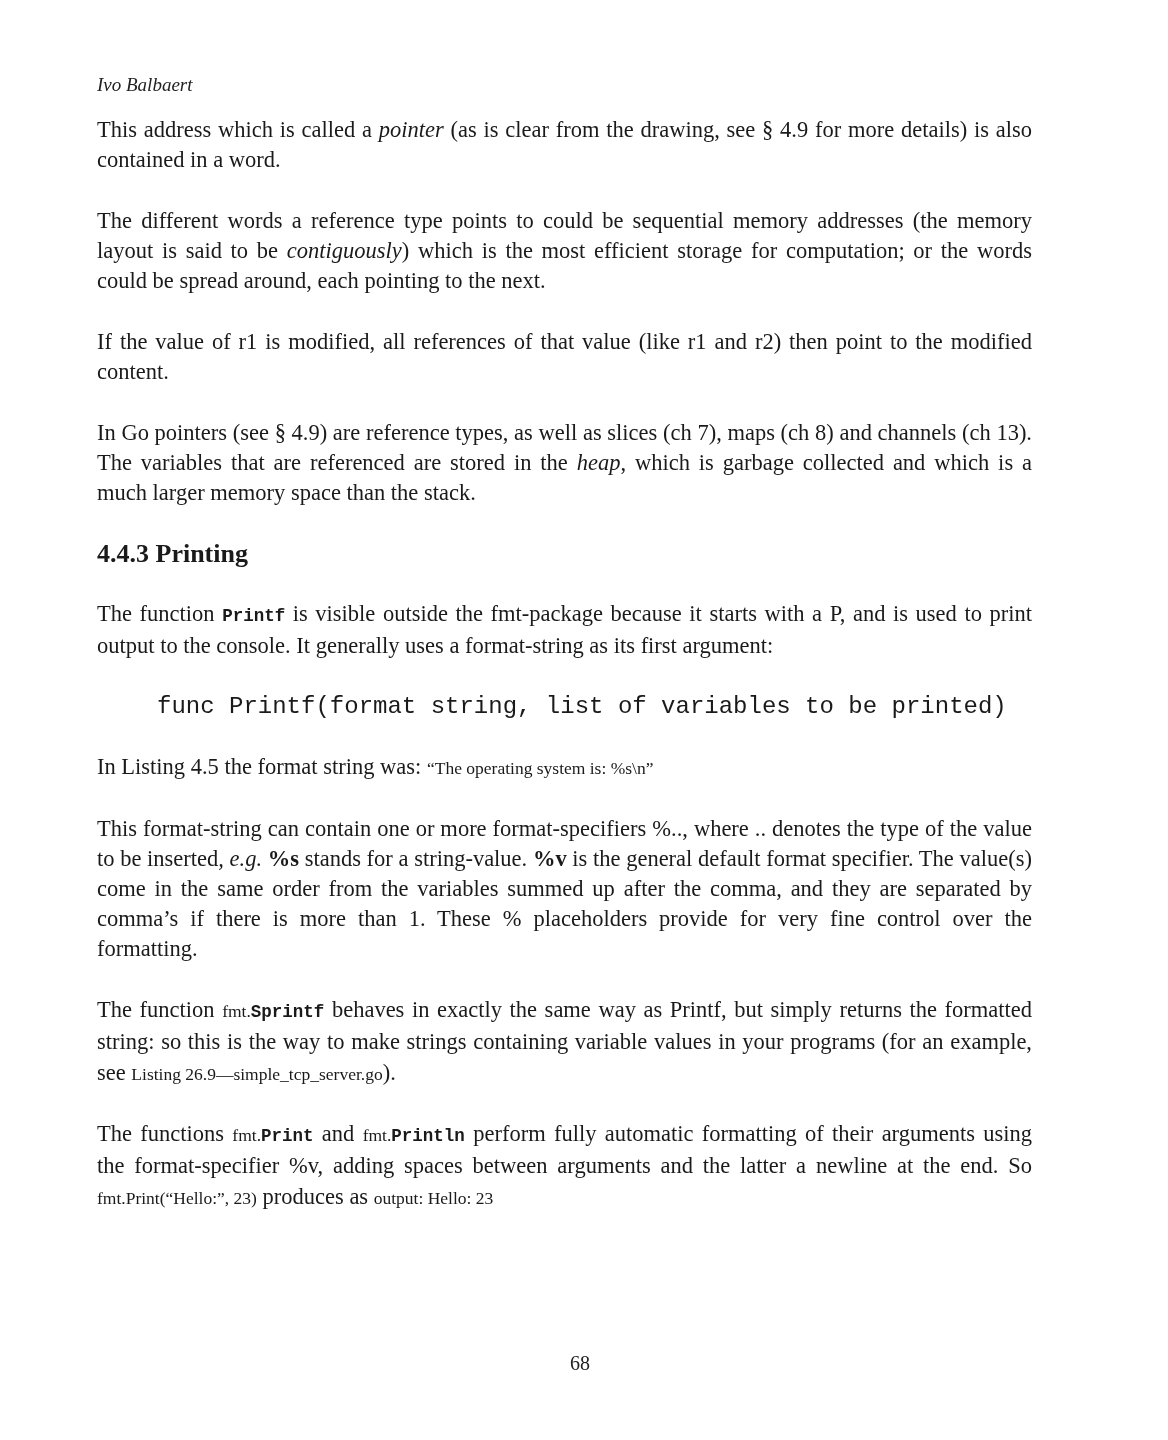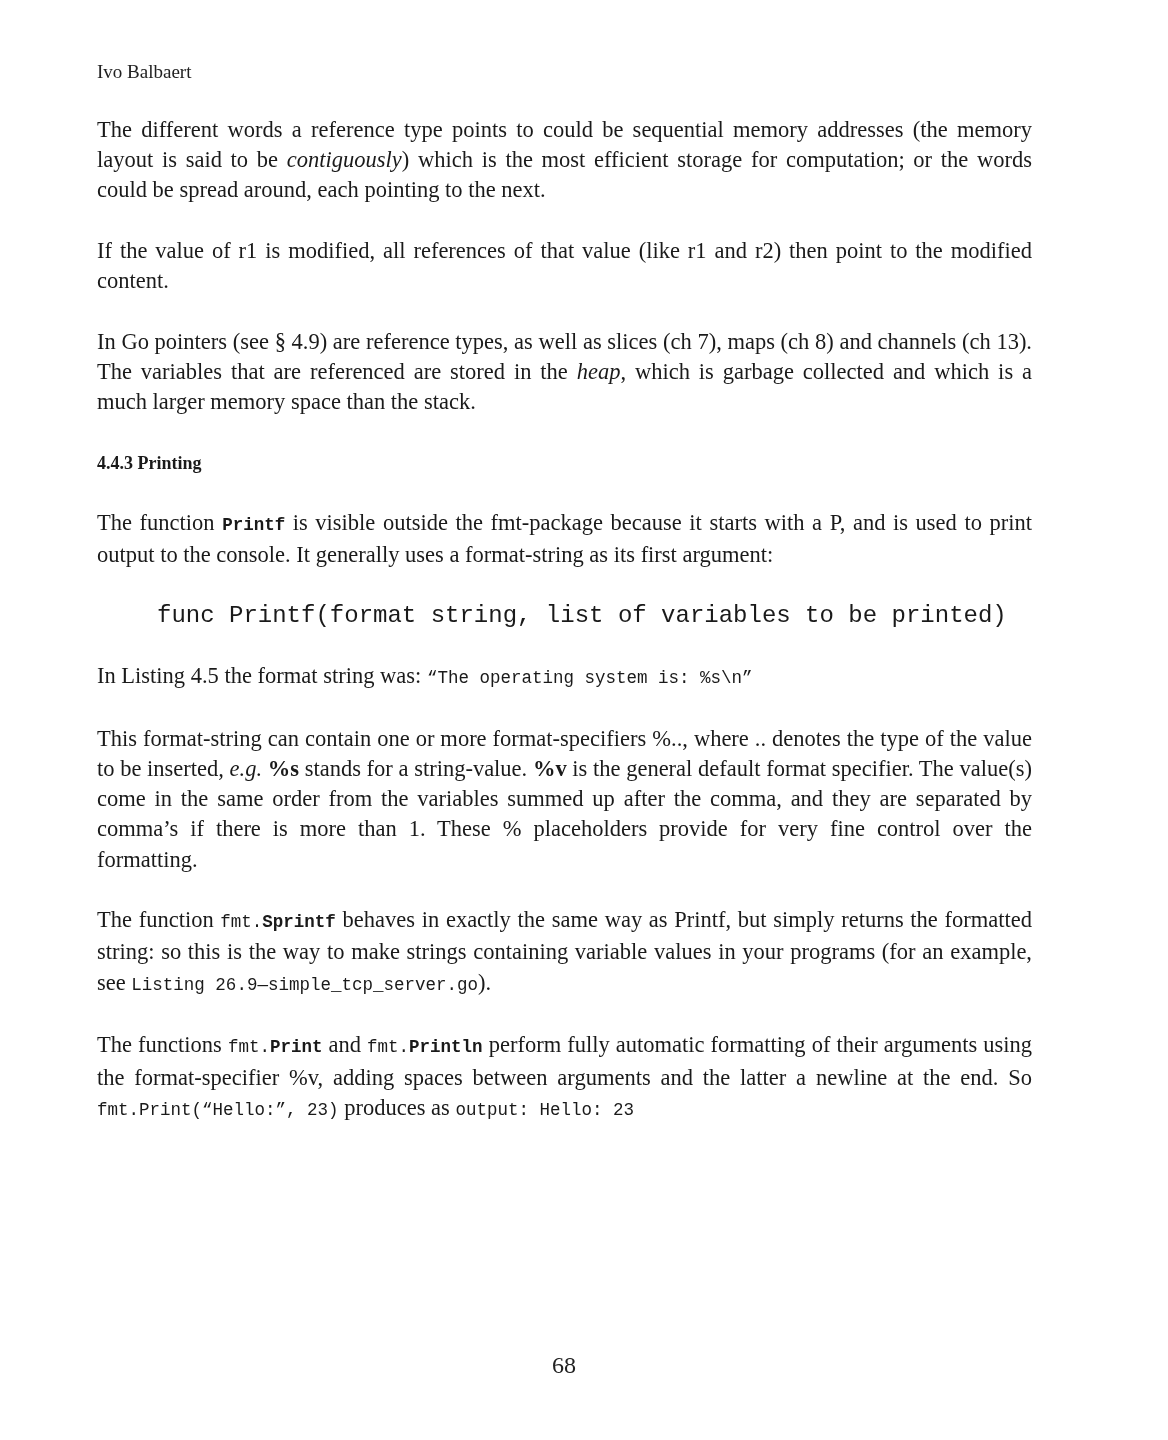--- a/index.html
+++ b/index.html
@@ -2,47 +2,48 @@
 <html><head>
 <meta charset="utf-8">
 <style>
   html, body { margin: 0; padding: 0; background: #ffffff; }
   body {
     width: 1168px; height: 1440px; position: relative; overflow: hidden;
     font-family: "Liberation Serif", "DejaVu Serif", serif;
     color: #1a1a1a;
   }
   .header {
-    position: absolute; left: 97px; top: 61px;
-    font-size: 19px; color: #222;
+    position: absolute; left: 97px; top: 74px;
+    font-style: italic; font-size: 19px; color: #222;
   }
   .content {
     position: absolute; left: 97px; top: 115px; width: 935px;
     font-size: 22.5px; line-height: 30.2px;
   }
   p { margin: 0 0 30.5px 0; text-align: justify; }
-  .mono { font-family: Liberation Mono, monospace; font-size: 17.5px; }
+  .mono { font-family: Liberation Serif, serif; font-size: 17.5px; }
   .monob { font-family: "Liberation Mono", "DejaVu Sans Mono", monospace; font-size: 17.5px; font-weight: bold; }
-  h3 { margin: 0 0 30px 0; font-size: 18px; font-weight: bold; line-height: 30px; }
+  h3 { margin: 0 0 30px 0; font-size: 26px; font-weight: bold; line-height: 30px; }
   .codeblock {
     font-family: "Liberation Mono", "DejaVu Sans Mono", monospace;
     font-size: 24px; margin: 0 0 30px 60px; line-height: 30px; white-space: pre;
   }
   .pagenum {
-    position: absolute; left: 0; width: 1128px; top: 1352px; text-align: center;
-    font-size: 24px; color: #222;
+    position: absolute; left: 16px; width: 1128px; top: 1352px; text-align: center;
+    font-size: 20px; color: #222;
   }
   em { font-style: italic; }
 </style>
 </head>
 <body>
 
 <div class="header">Ivo Balbaert</div>
 
 <div class="content">
+  <p><span>This address which is called a </span><em>pointer</em><span> (as is clear from the drawing, see § 4.9 for more details) is also contained in a word.</span></p>
 
   <p><span>The different words a reference type points to could be sequential memory addresses (the memory layout is said to be </span><em>contiguously</em><span>) which is the most efficient storage for computation; or the words could be spread around, each pointing to the next.</span></p>
 
 
   <p>If the value of r1 is modified, all references of that value (like r1 and r2) then point to the modified content.</p>
 
   <p><span>In Go pointers (see § 4.9) are reference types, as well as slices (ch 7), maps (ch 8) and channels (ch 13). The variables that are referenced are stored in the </span><em>heap</em><span>, which is garbage collected and which is a much larger memory space than the stack.</span></p>
 
   <h3>4.4.3 Printing</h3>
 

